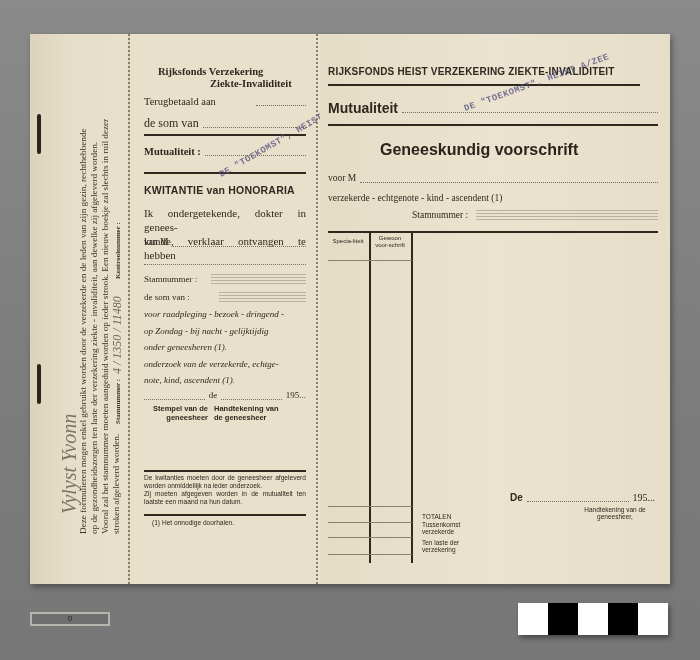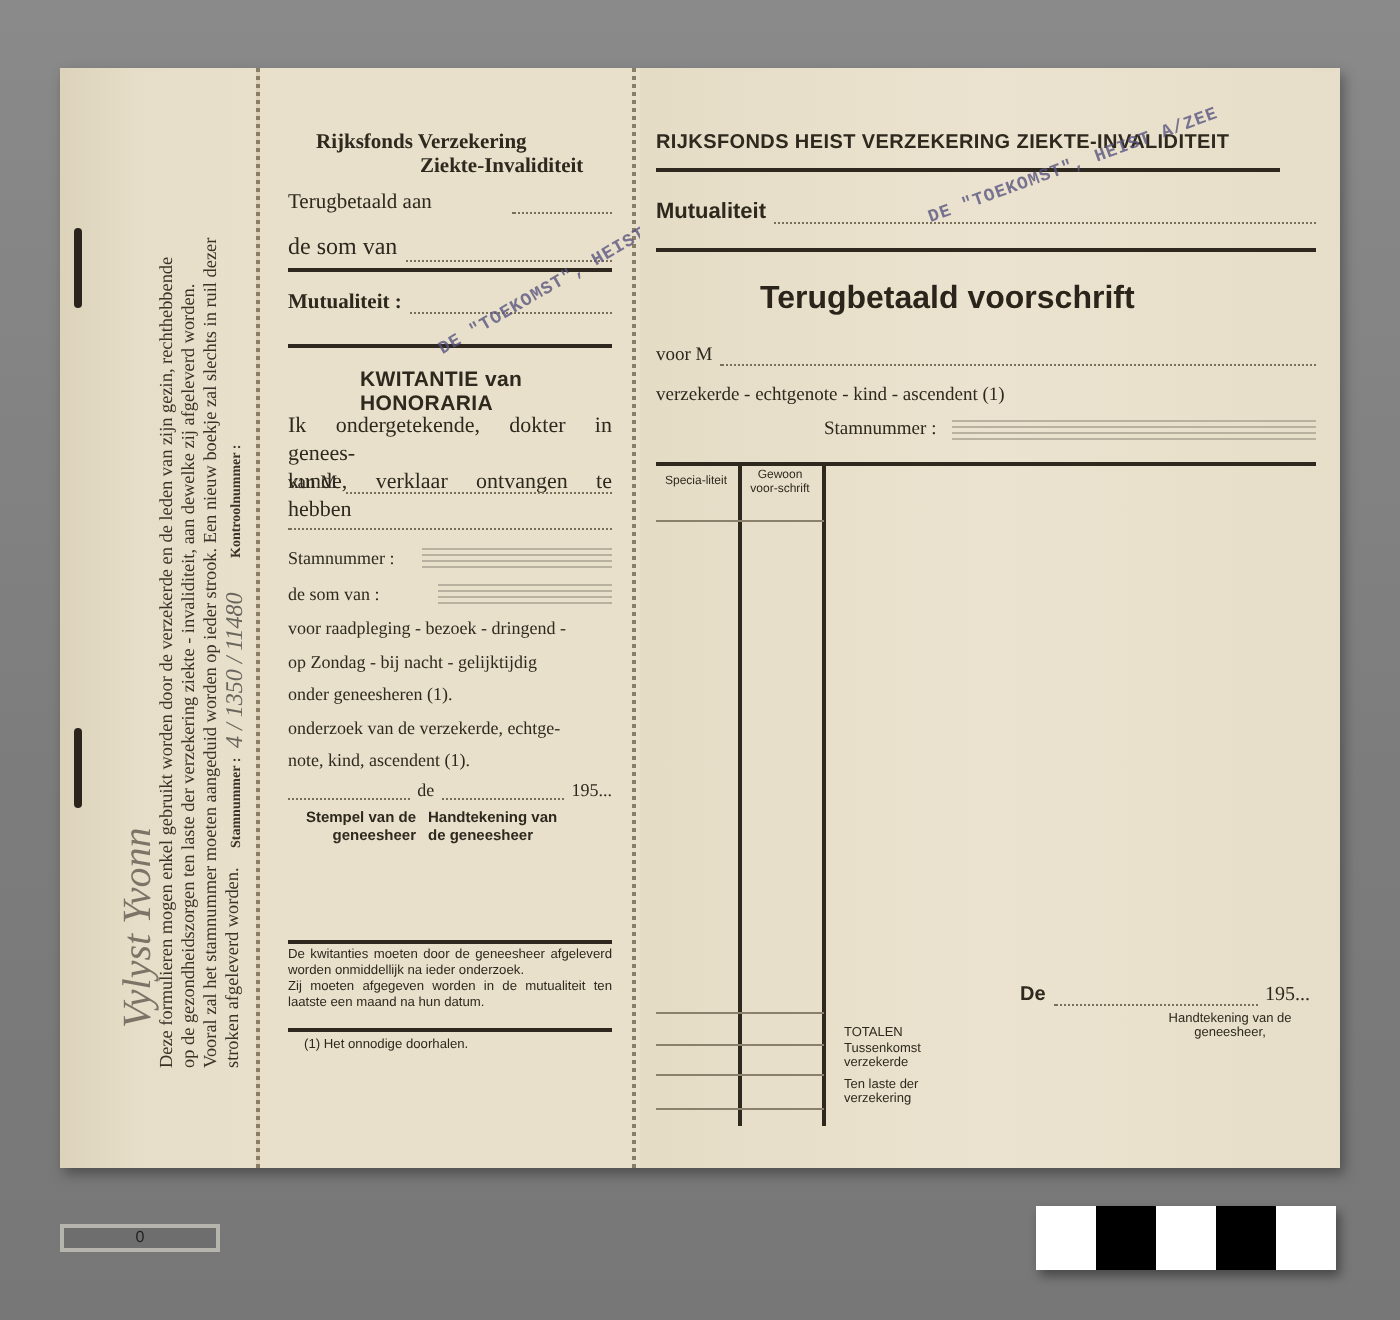--- a/index.html
+++ b/index.html
@@ -33,21 +33,21 @@
     padding: 0 10px;
   }
   .main {
     position: absolute; left: 290px; top: 0; width: 350px; height: 550px;
     background: linear-gradient(90deg, #e4dcc5 0%, #ebe3cf 50%, #e6dec8 100%);
   }
   .serif { font-family: "Liberation Serif", serif; color: #2e281e; }
   .sans { font-family: "Liberation Sans", sans-serif; color: #2e281e; }
   .bold { font-weight: bold; }
   .dots { flex: 1; border-bottom: 1px dotted #7a6f5a; height: 9px; margin-left: 4px; }
-  .row { display: flex; align-items: flex-end; }
+  .row { display: flex; align-items: center; }
   .hr { height: 2px; background: #2e281e; }
   .hatch {
     flex: 1; height: 10px; margin-left: 4px;
     background: repeating-linear-gradient(180deg, #b9b1a0 0 1px, transparent 1px 3px);
   }
   .stamp {
     position: absolute; color: #5a5680; font-family: "Liberation Mono", monospace;
     font-weight: bold; font-size: 9px; letter-spacing: 0.5px; white-space: nowrap; opacity: 0.8;
   }
   .colbox {
@@ -94,41 +94,41 @@
       <span>de som van</span>
         <span class="dots"></span>
     </div>
     <div class="hr" style="position:absolute; left:14px; right:10px; top:100px;"></div>
     <div class="row serif bold" style="position:absolute; left:14px; right:10px; top:112px; font-size:10.5px;">
       <span>Mutualiteit :</span>
         <span class="dots"></span>
     </div>
     <div class="hr" style="position:absolute; left:14px; right:10px; top:138px;"></div>
 
-    <div class="sans bold" style="position:absolute; left:14px; top:150px; font-size:10.5px; letter-spacing:0.2px;margin-left:36px;">KWITANTIE van HONORARIA</div>
+    <div class="sans bold" style="position:absolute; left:14px; top:150px; font-size:10.5px; letter-spacing:0.2px;">KWITANTIE van HONORARIA</div>
     <div class="serif" style="position:absolute; left:14px; right:10px; top:172px; font-size:11px; line-height:14px; text-align:justify;">
       <div>Ik ondergetekende, dokter in genees-</div>
       <div>kunde, verklaar ontvangen te hebben</div>
     </div>
     <div class="row serif" style="position:absolute; left:14px; right:10px; top:203px; font-size:9.5px;">
       <span>van M</span>
         <span class="dots"></span>
     </div>
     <div class="row" style="position:absolute; left:14px; right:10px; top:222px;">
         <span class="dots" style="margin-left:0"></span>
       </div>
     <div class="row serif" style="position:absolute; left:14px; right:10px; top:240px; font-size:9px;">
       <span>Stamnummer :</span>
         <span class="hatch" style="margin-left:14px"></span>
     </div>
     <div class="row serif" style="position:absolute; left:14px; right:10px; top:258px; font-size:9px;gap:15px;">
       <span>de som van :</span>
         <span class="hatch" style="margin-left:14px"></span>
     </div>
-    <div class="serif" style="position:absolute; left:14px; right:10px; top:272px; font-size:9px; line-height:16.5px;">
+    <div class="serif" style="position:absolute; left:14px; right:10px; top:272px; font-size:9px; line-height:16.5px;font-style:italic;">
       <div>voor raadpleging - bezoek - dringend -</div>
       <div>op Zondag - bij nacht - gelijktijdig</div>
       <div>onder geneesheren (1).</div>
       <div>onderzoek van de verzekerde, echtge-</div>
       <div>note, kind, ascendent (1).</div>
     </div>
     <div class="row serif" style="position:absolute; left:14px; right:10px; top:356px; font-size:9px;">
       <span class="dots" style="margin-left:0; margin-right:4px"></span>
         <span>de</span>
         <span class="dots" style="margin-right:4px"></span>
@@ -144,27 +144,27 @@
     </div>
     <div class="hr" style="position:absolute; left:14px; right:10px; top:480px;"></div>
     <div class="sans" style="position:absolute; left:22px; top:485px; font-size:6.6px;">(1)  Het onnodige doorhalen.</div>
 
     <div class="stamp" style="left:80px; top:98px; transform:rotate(-30deg);">DE "TOEKOMST", HEIST A/ZEE</div>
   </div>
 
   <div class="main">
     <div class="sans bold" style="position:absolute; left:8px; top:32px; font-size:10px; letter-spacing:0.2px; white-space:nowrap; overflow:hidden; width:340px;">RIJKSFONDS HEIST VERZEKERING ZIEKTE-INVALIDITEIT</div>
     <div class="hr" style="position:absolute; left:8px; right:30px; top:50px;"></div>
-    <div class="row sans bold" style="position:absolute; left:8px; right:12px; top:66px; font-size:11px;">
+    <div class="row sans bold" style="position:absolute; left:8px; right:12px; top:66px; font-size:14px;">
       <span>Mutualiteit</span>
         <span class="dots"></span>
     </div>
     <div class="hr" style="position:absolute; left:8px; right:12px; top:90px;"></div>
 
-    <div class="sans bold" style="position:absolute; left:60px; top:107px; font-size:16px; color:#2a241b;">Terugbetaald voorschrift</div>
+    <div class="sans bold" style="position:absolute; left:60px; top:107px; font-size:16px; color:#2a241b;">Geneeskundig voorschrift</div>
     <div class="row serif" style="position:absolute; left:8px; right:12px; top:139px; font-size:9.5px;">
       <span>voor M</span>
         <span class="dots"></span>
     </div>
     <div class="serif" style="position:absolute; left:8px; top:159px; font-size:9.5px;">verzekerde - echtgenote - kind - ascendent (1)</div>
     <div class="row serif" style="position:absolute; left:92px; right:12px; top:176px; font-size:9.5px;">
       <span>Stamnummer :</span>
         <span class="hatch" style="margin-left:8px"></span>
     </div>
     <div class="hr" style="position:absolute; left:8px; right:12px; top:197px;"></div>

